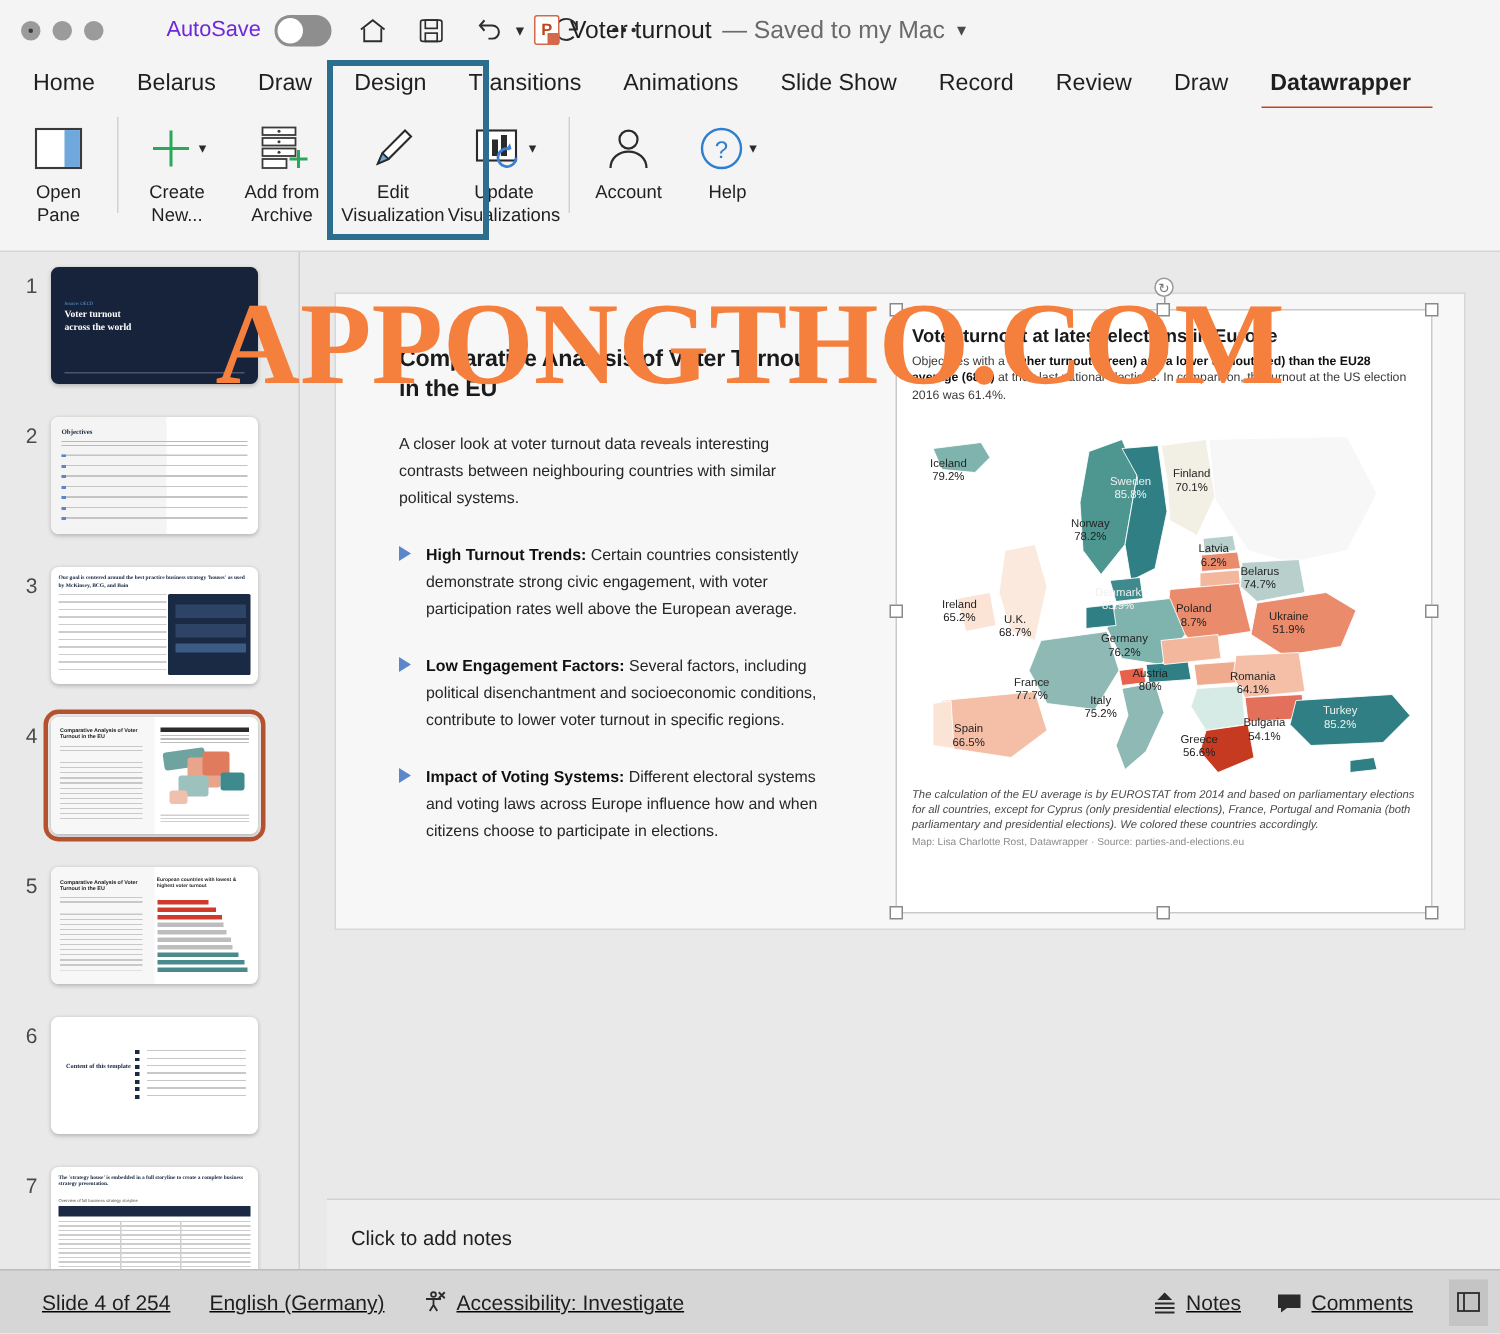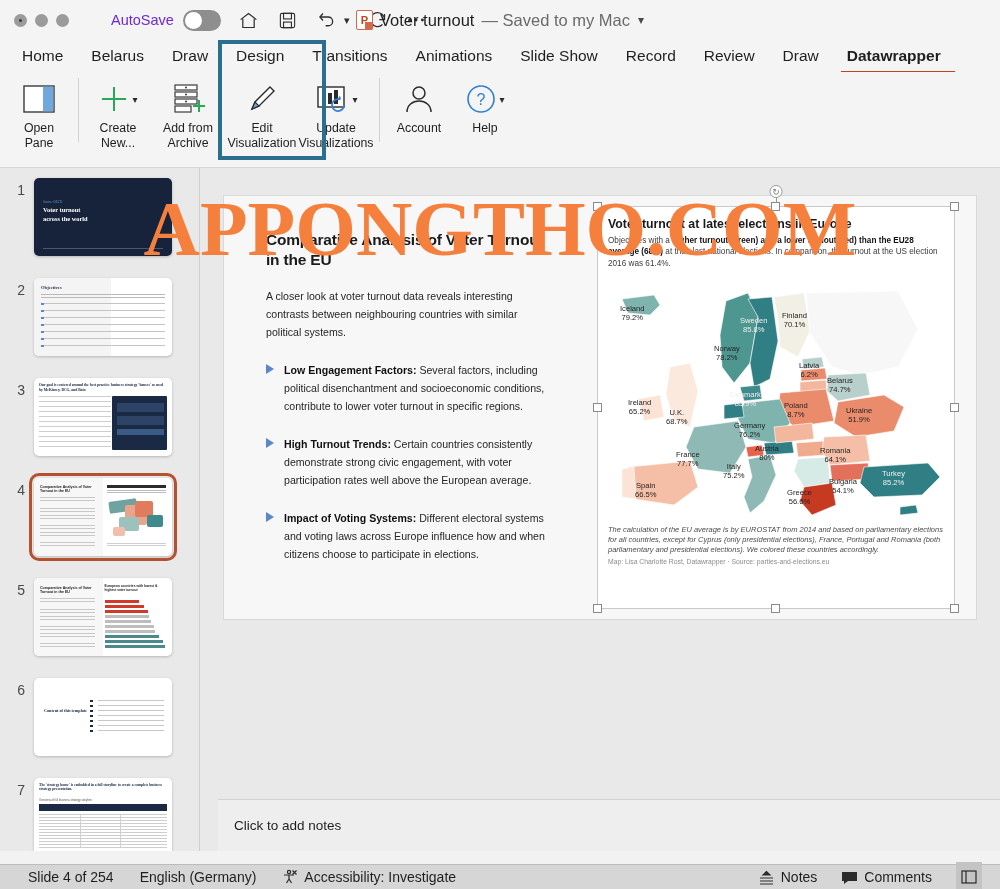--- a/index.html
+++ b/index.html
@@ -161,27 +161,28 @@
   
   .watermark {
     position:absolute; left:0; right:0; top:190px;
     text-align:center; font-family:"Liberation Serif", serif;
     font-size:78px; font-weight:bold; color:#f5803e; letter-spacing:0px;
     line-height:1; pointer-events:none; z-index:50;
   }
 
   
   .statusbar {
-    position:absolute; left:0; bottom:0; width:1000px; height:25px;
+    position:absolute; left:0; bottom:0; width:1000px; height:43px;
     background:#d6d6d6; display:flex; align-items:center;
     border-top:1px solid #bcbcbc;
+    text-decoration:underline;
   }
   .sb-left { display:flex; align-items:center; gap:26px; padding-left:28px; }
   .sb-item { font-size:14px; color:#1f1f1f; display:flex;align-items:center;gap:6px; }
-  .sb-right { margin-left:auto; display:flex; align-items:center; gap:24px; padding-right:18px;}
+  .sb-right { margin-left:auto; display:flex; align-items:center; gap:24px; padding-right:8px;}
   .sb-box { width:26px;height:31px;background:#c4c4c4;display:flex;align-items:center;justify-content:center;}
 </style>
 </head>
 <body>
 
 <div class="titlebar">
   <div class="traffic">
     <div class="dot a"></div>
     <div class="dot"></div>
     <div class="dot"></div>
@@ -446,25 +447,25 @@
 
   <div class="canvas-area">
     <div class="slide-canvas">
 
       <div class="slide-left">
         <div class="sl-title">Comparative Analysis of Voter Turnout in the EU</div>
         <div class="sl-sub">A closer look at voter turnout data reveals interesting contrasts between neighbouring countries with similar political systems.</div>
 
         <div class="bullet">
           <div class="btri"></div>
-          <div class="btxt"><b>Low Engagement Factors:</b><span> Several factors, including political disenchantment and socioeconomic conditions, contribute to lower voter turnout in specific regions.</span></div>
+          <div class="btxt"><b>High Turnout Trends:</b><span> Certain countries consistently demonstrate strong civic engagement, with voter participation rates well above the European average.</span></div>
         </div>
         <div class="bullet">
           <div class="btri"></div>
-          <div class="btxt"><b>High Turnout Trends:</b><span> Certain countries consistently demonstrate strong civic engagement, with voter participation rates well above the European average.</span></div>
+          <div class="btxt"><b>Low Engagement Factors:</b><span> Several factors, including political disenchantment and socioeconomic conditions, contribute to lower voter turnout in specific regions.</span></div>
         </div>
         <div class="bullet">
           <div class="btri"></div>
           <div class="btxt"><b>Impact of Voting Systems:</b><span> Different electoral systems and voting laws across Europe influence how and when citizens choose to participate in elections.</span></div>
         </div>
       </div>
 
       <div class="map-obj">
         <div class="rot-stem"></div>
         <div class="rot-handle">↻</div>

